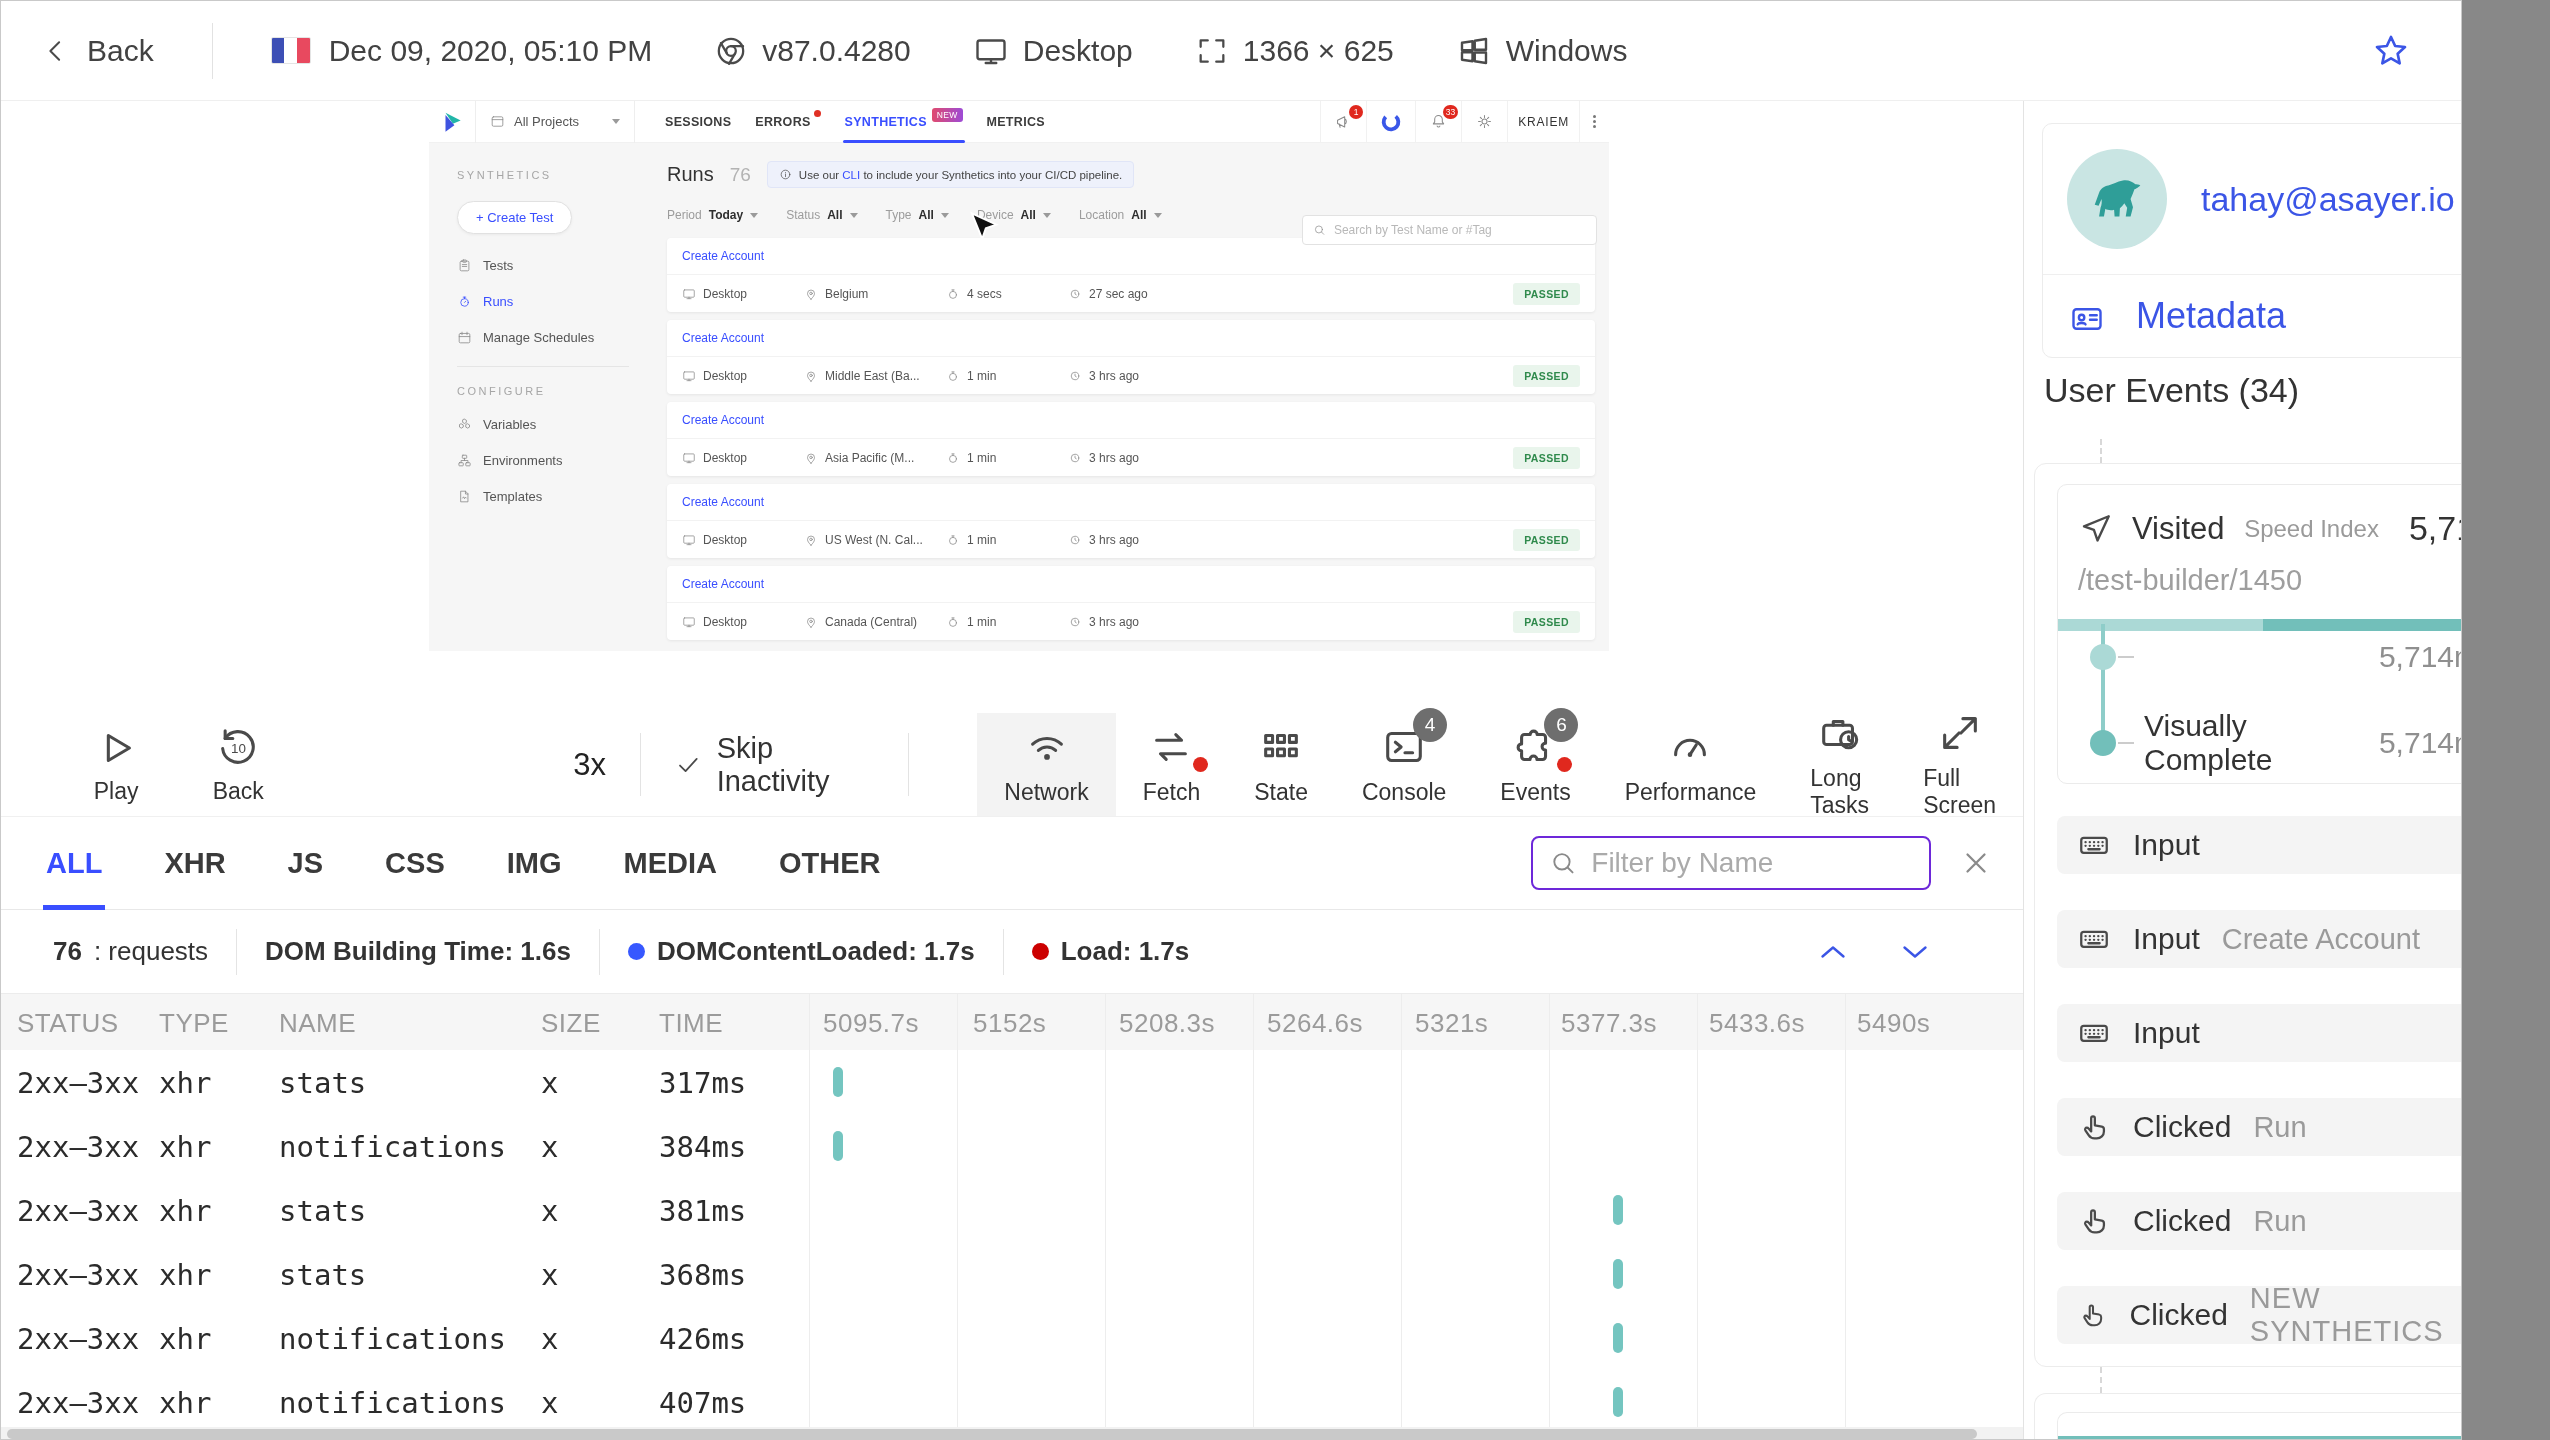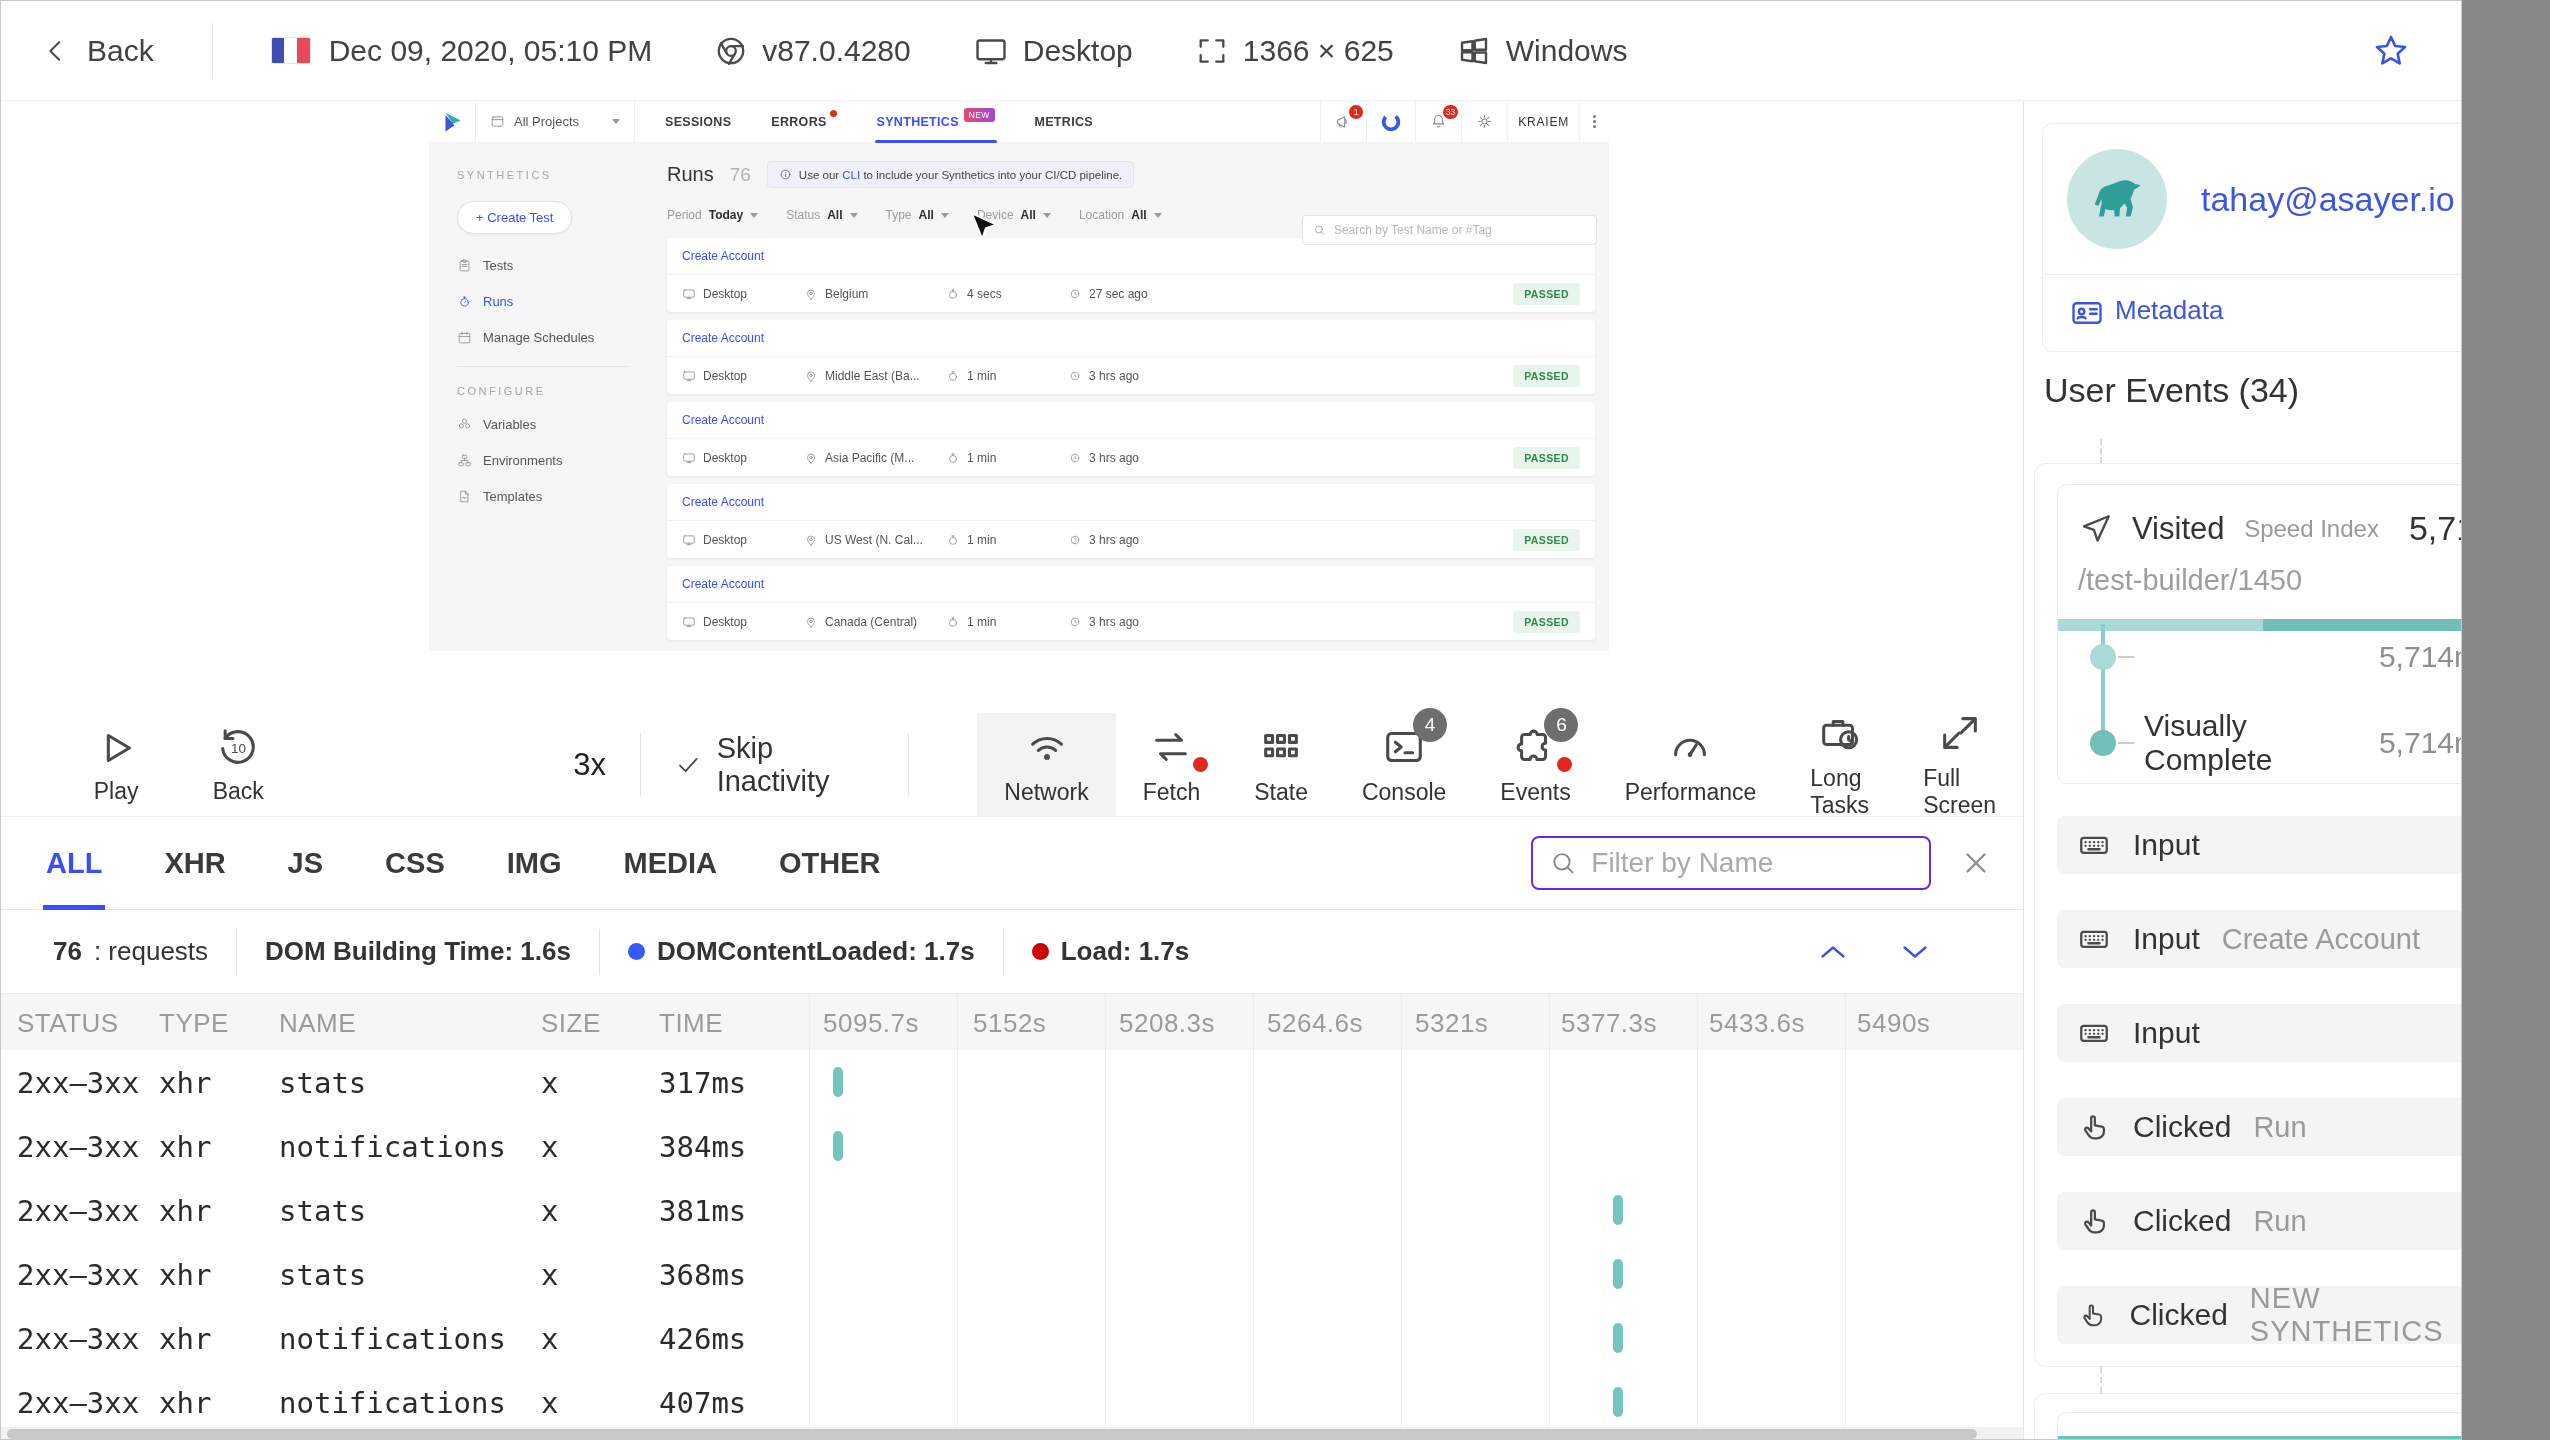--- a/index.html
+++ b/index.html
@@ -20,21 +20,21 @@
   .tb-gap{margin-right:62px}
   .tb-right{margin-left:auto;display:flex;align-items:center;gap:60px}
 
   
   .stage{position:absolute;left:8px;top:100px;width:2022px;height:550px;background:#fff}
   .app{position:absolute;left:420px;top:0;width:1180px;height:550px;background:#f6f6f6;overflow:hidden;font-family:"Liberation Sans",sans-serif}
   .app-nav{height:42px;background:#fff;display:flex;align-items:center;border-bottom:1px solid #f1f1f1}
   .app-logo{margin:0 10px 0 10px}
   .proj-box{height:42px;border-left:1px solid #eee;border-right:1px solid #eee;display:flex;align-items:center;gap:9px;padding:0 14px;font-size:13px;color:#555;width:160px}
   .proj-box .caret{margin-left:auto}
-  .app-tabs{display:flex;align-items:center;gap:40px;margin-left:30px;height:42px}
+  .app-tabs{display:flex;align-items:center;gap:24px;margin-left:30px;height:42px}
   .app-tab{font-size:12.5px;font-weight:700;color:#3c3c3c;letter-spacing:.3px;height:42px;display:flex;align-items:center;position:relative}
   .app-tab.active{color:#394eff}
   .app-tab.active::after{content:"";position:absolute;left:-2px;right:-2px;bottom:0;height:3px;background:#394eff;border-radius:2px}
   .newbadge{font-size:8.5px;font-weight:400;color:#fff;background:linear-gradient(90deg,#e04a6e,#9d4bd6);padding:2px 5px;border-radius:3px;margin-left:5px;transform:translateY(-7px)}
   .reddot7{width:7px;height:7px;background:#e03024;border-radius:50%;margin-left:3px;transform:translateY(-8px)}
   .app-nav-right{margin-left:auto;display:flex;align-items:center;height:42px}
   .ni{height:42px;display:flex;align-items:center;padding:0 13px;border-left:1px solid #f1f1f1;position:relative}
   .ni .mini-badge{position:absolute;top:4px;right:3px;min-width:14px;height:14px;border-radius:8px;background:#e0281e;color:#fff;font-size:8.5px;display:flex;align-items:center;justify-content:center;padding:0 3px}
   .spinner{width:22px;height:22px}
   .kraiem{font-size:12px;color:#333;letter-spacing:.8px;padding:0 10px}
@@ -127,21 +127,21 @@
   .b0{left:832px}.b5{left:1612px}
   .hscroll{position:absolute;left:0;top:433px;width:2022px;height:14px;background:#f2f2f2}
   .hthumb{position:absolute;left:6px;top:2px;width:1970px;height:10px;border-radius:5px;background:#c9c9c9}
 
   
   .rsidebar{position:absolute;left:2022px;top:100px;width:528px;height:1340px;background:#fff;border-left:1px solid #e3e3e3}
   .user-card{position:absolute;left:18px;top:22px;width:492px;border:1px solid #ececec;border-radius:10px;background:#fff}
   .uc-top{display:flex;align-items:center;gap:34px;padding:0 24px;height:150px}
   .avatar{width:100px;height:100px;border-radius:50%;background:#c9e5e3;display:flex;align-items:center;justify-content:center;flex-shrink:0}
   .email{font-size:34px;color:#3b55e6}
-  .uc-meta{border-top:1px solid #efefef;display:flex;align-items:flex-start;gap:10px;padding:20px 26px;color:#3b55e6;font-size:26px;cursor:pointer}
+  .uc-meta{border-top:1px solid #efefef;display:flex;align-items:flex-end;gap:31px;padding:20px 26px;color:#3b55e6;font-size:36px;cursor:pointer}
   .events-title{position:absolute;left:20px;top:270px;font-size:34px;color:#333}
   .conn{position:absolute;left:76px;border-left:2px dashed #d8d8d8}
   .group{position:absolute;left:10px;top:362px;width:508px;height:904px;border:1px solid #ececec;border-radius:12px;background:#fff}
   .visited{position:absolute;left:22px;top:20px;width:458px;height:300px;border:1px solid #ebebeb;border-radius:10px;overflow:hidden;cursor:pointer}
   .v-head{display:flex;align-items:center;padding:24px 20px 0;gap:18px}
   .v-label{font-size:31px;color:#333}
   .v-si-label{margin-left:auto;font-size:24px;color:#9a9a9a}
   .v-si{font-size:34px;color:#333;margin-left:12px}
   .v-url{padding:16px 20px 0;font-size:29px;color:#9e9e9e}
   .v-bar{margin-top:22px;height:12px;display:flex}

